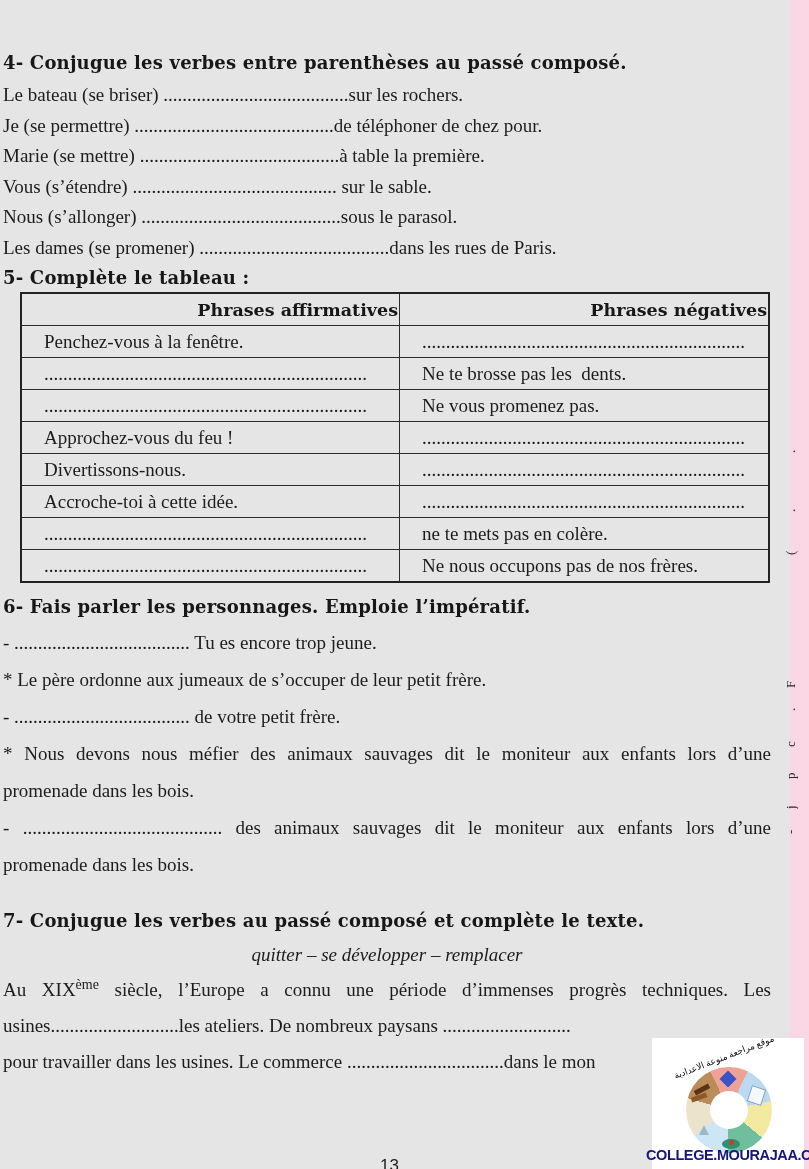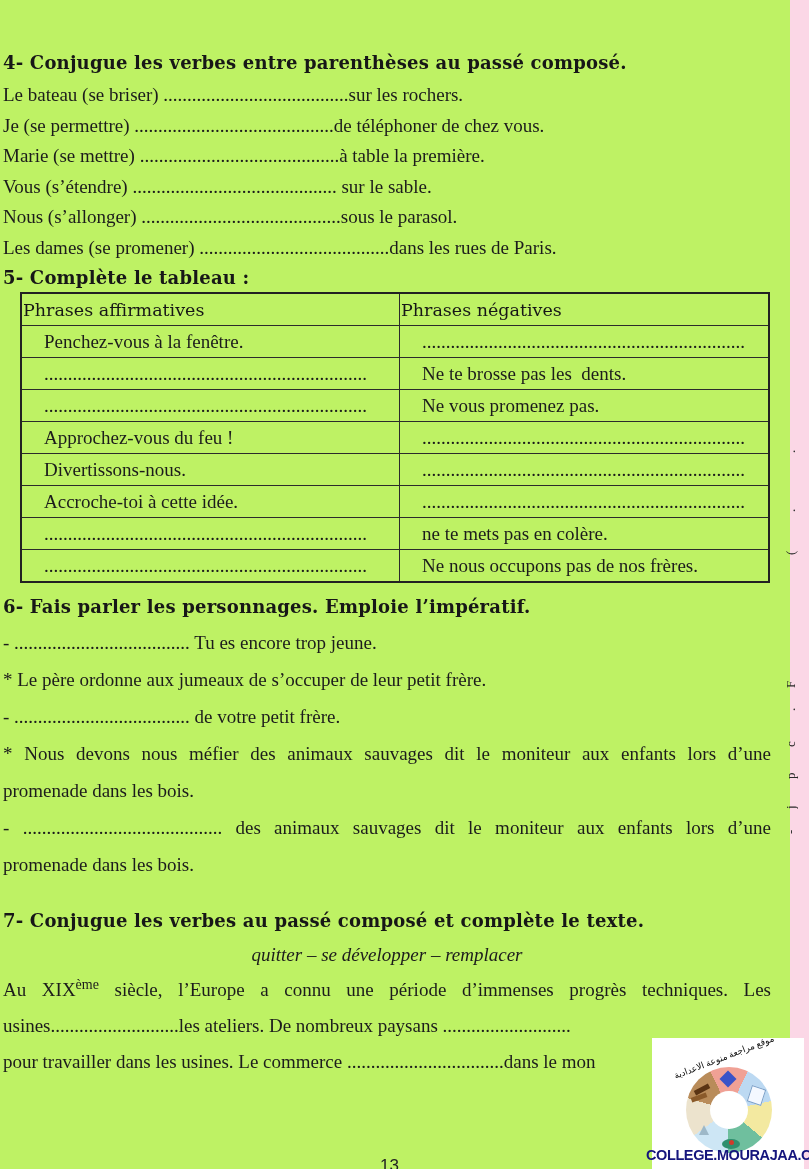--- a/index.html
+++ b/index.html
@@ -1,29 +1,29 @@
 <!DOCTYPE html>
 <html><head>
 <meta charset="utf-8">
 <style>
   html,body{margin:0;padding:0;background:#fff;}
-  .page{position:relative;width:809px;height:1169px;background:#bef264;overflow:hidden;
+  .page{position:relative;width:809px;height:1169px;background:#e5e5e5;overflow:hidden;
         font-family:"Liberation Serif", serif;color:#1c1c1c;}
   .content{position:absolute;left:3px;top:52px;width:768px;}
   .h{font-family:"DejaVu Serif", serif;font-weight:bold;font-size:18px;letter-spacing:.2px;
      margin:0 0 7px 0;color:#171717;}
   .line{font-size:19px;line-height:30.5px;}
   .ex6 .line{line-height:37px;}
   .just{text-align:justify;text-align-last:justify;}
   
   table.grid{border-collapse:collapse;width:750px;margin:4px 0 0 17px;table-layout:fixed;}
   table.grid, table.grid td, table.grid th{border:1px solid #2b2b2b;}
   table.grid{border:2px solid #222;}
-  table.grid th{font-family:"DejaVu Serif", serif;font-weight:normal;font-size:17.5px;
-     height:29px;text-align:left;color:#171717;}
+  table.grid th{font-family:"DejaVu Serif", serif;font-weight:bold;font-size:17.5px;
+     height:29px;text-align:right;color:#171717;}
   table.grid td{font-size:19px;height:31px;padding:0 22px;vertical-align:middle;
      white-space:pre-wrap;overflow:hidden;}
   .mt{margin-top:13px;}
   .mt2{margin-top:27px;}
   .verbs{font-size:19px;font-style:italic;text-align:center;line-height:34px;}
   .ex7line{font-size:19px;line-height:36px;}
   .ex7line sup{font-size:14px;line-height:0;margin-top:8px;}
   
   .pagenum{position:absolute;left:0;right:30px;top:1156px;text-align:center;
      font-family:"Liberation Sans", sans-serif;font-size:17px;color:#222;}
@@ -59,21 +59,21 @@
 </style>
 </head>
 <body>
 
 <div class="page">
   <div class="content">
 
     <div>
       <div class="h">4- Conjugue les verbes entre parenthèses au passé composé.</div>
       <div class="line">Le bateau (se briser) .......................................sur les rochers.</div>
-      <div class="line">Je (se permettre) ..........................................de téléphoner de chez vous.</div>
+      <div class="line">Je (se permettre) ..........................................de téléphoner de chez pour.</div>
       <div class="line">Marie (se mettre) ..........................................à table la première.</div>
       <div class="line">Vous (s’étendre) ........................................... sur le sable.</div>
       <div class="line">Nous (s’allonger) ..........................................sous le parasol.</div>
       <div class="line">Les dames (se promener) ........................................dans les rues de Paris.</div>
     </div>
 
     <div>
       <div class="h" style="margin:4px 0 0 0;">5- Complète le tableau :</div>
       <table class="grid">
         <thead>

